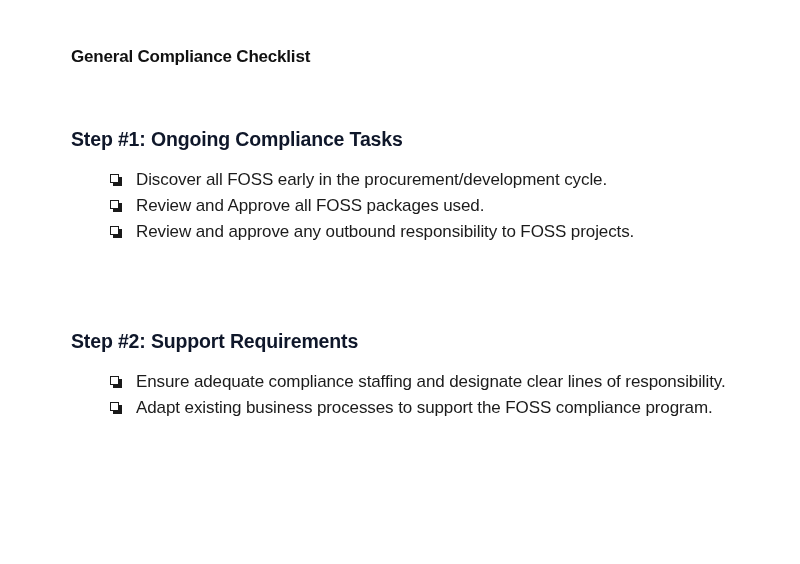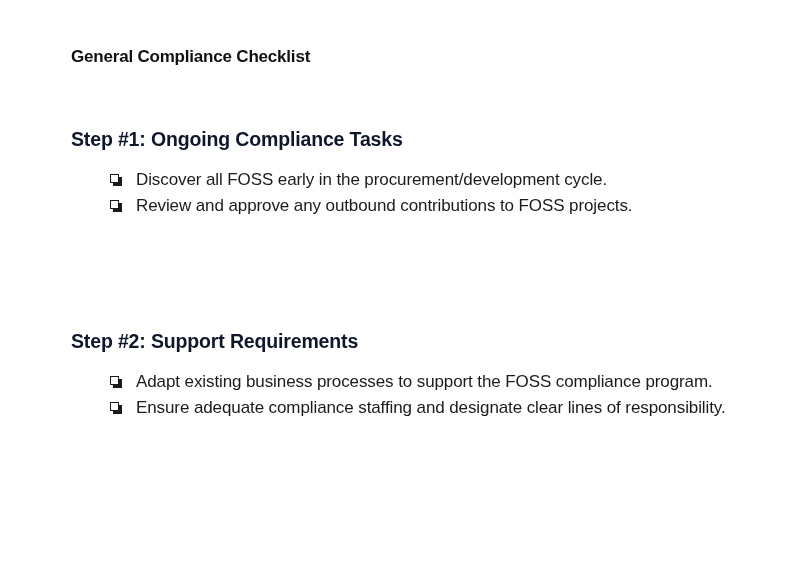--- a/index.html
+++ b/index.html
@@ -107,38 +107,45 @@
           <span class="shadow"></span>
             <span class="outline"></span>
         </span>
         <span class="item-text">Discover all FOSS early in the procurement/development cycle.</span>
       </li>
       <li class="check-item">
         <span class="check-box-icon">
           <span class="shadow"></span>
             <span class="outline"></span>
         </span>
-        <span class="item-text">Review and approve any outbound contributions to FOSS projects.</span>
+        <span class="item-text">Review and Approve all FOSS packages used.</span>
+      </li>
+      <li class="check-item">
+        <span class="check-box-icon">
+          <span class="shadow"></span>
+            <span class="outline"></span>
+        </span>
+        <span class="item-text">Review and approve any outbound responsibility to FOSS projects.</span>
       </li>
     </ul>
   </div>
 
   <div class="section section-2">
     <h2 class="section-heading">Step #2: Support Requirements</h2>
     <ul class="checklist">
       <li class="check-item">
         <span class="check-box-icon">
           <span class="shadow"></span>
             <span class="outline"></span>
         </span>
-        <span class="item-text">Adapt existing business processes to support the FOSS compliance program.</span>
+        <span class="item-text">Ensure adequate compliance staffing and designate clear lines of responsibility.</span>
       </li>
       <li class="check-item">
         <span class="check-box-icon">
           <span class="shadow"></span>
             <span class="outline"></span>
         </span>
-        <span class="item-text">Ensure adequate compliance staffing and designate clear lines of responsibility.</span>
+        <span class="item-text">Adapt existing business processes to support the FOSS compliance program.</span>
       </li>
     </ul>
   </div>
 
 </div>
 
 </body></html>

